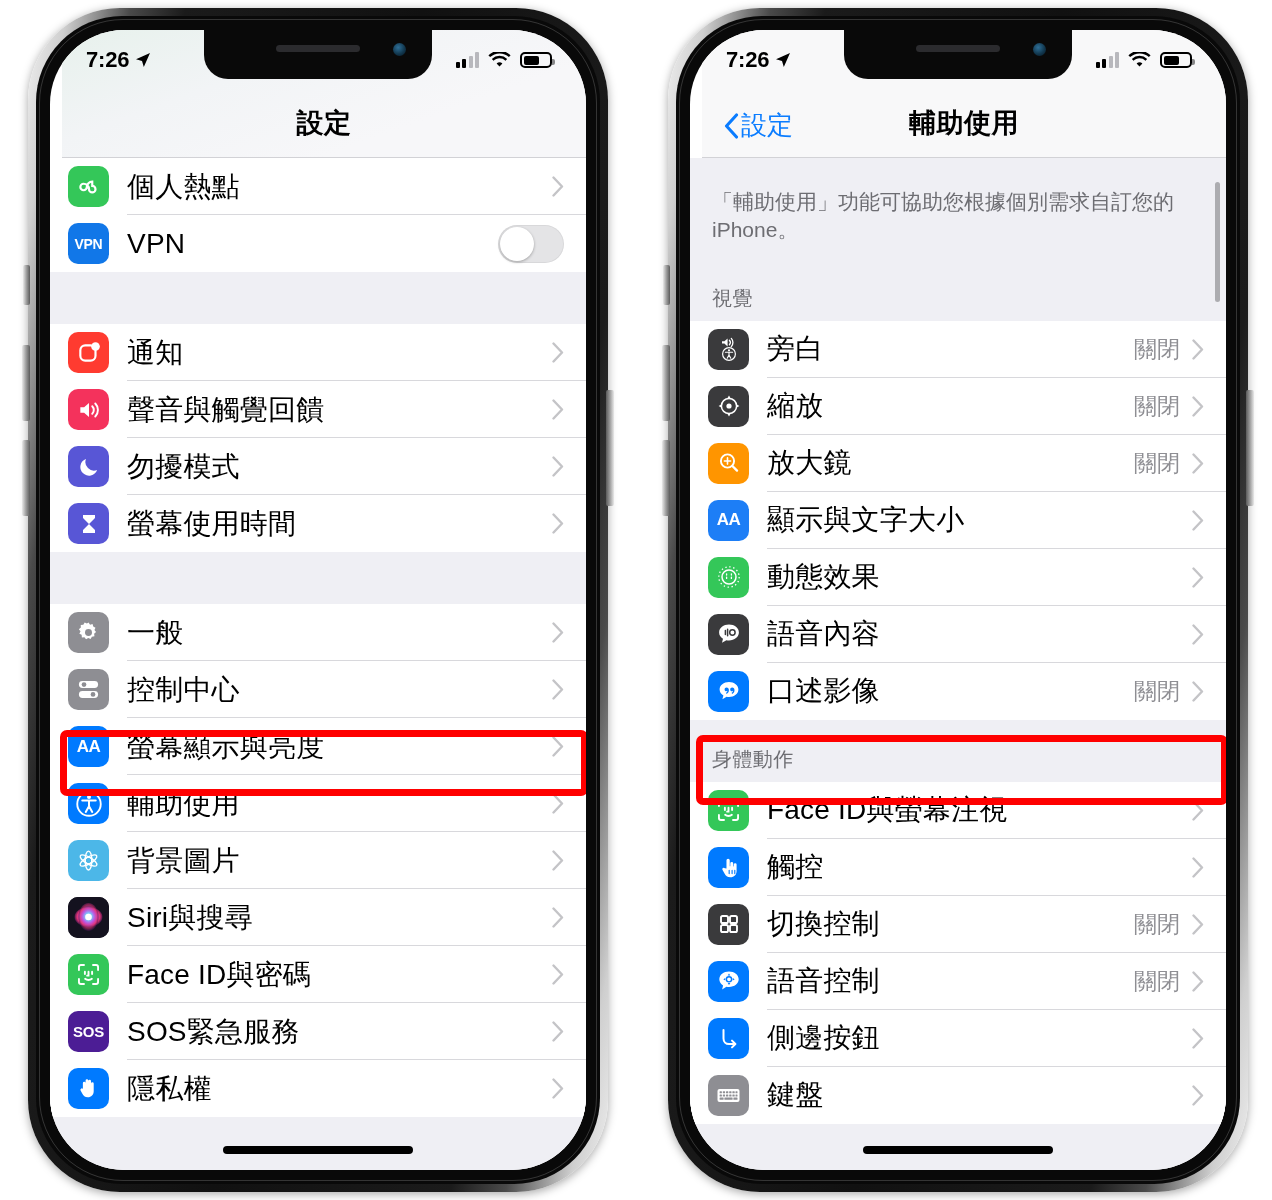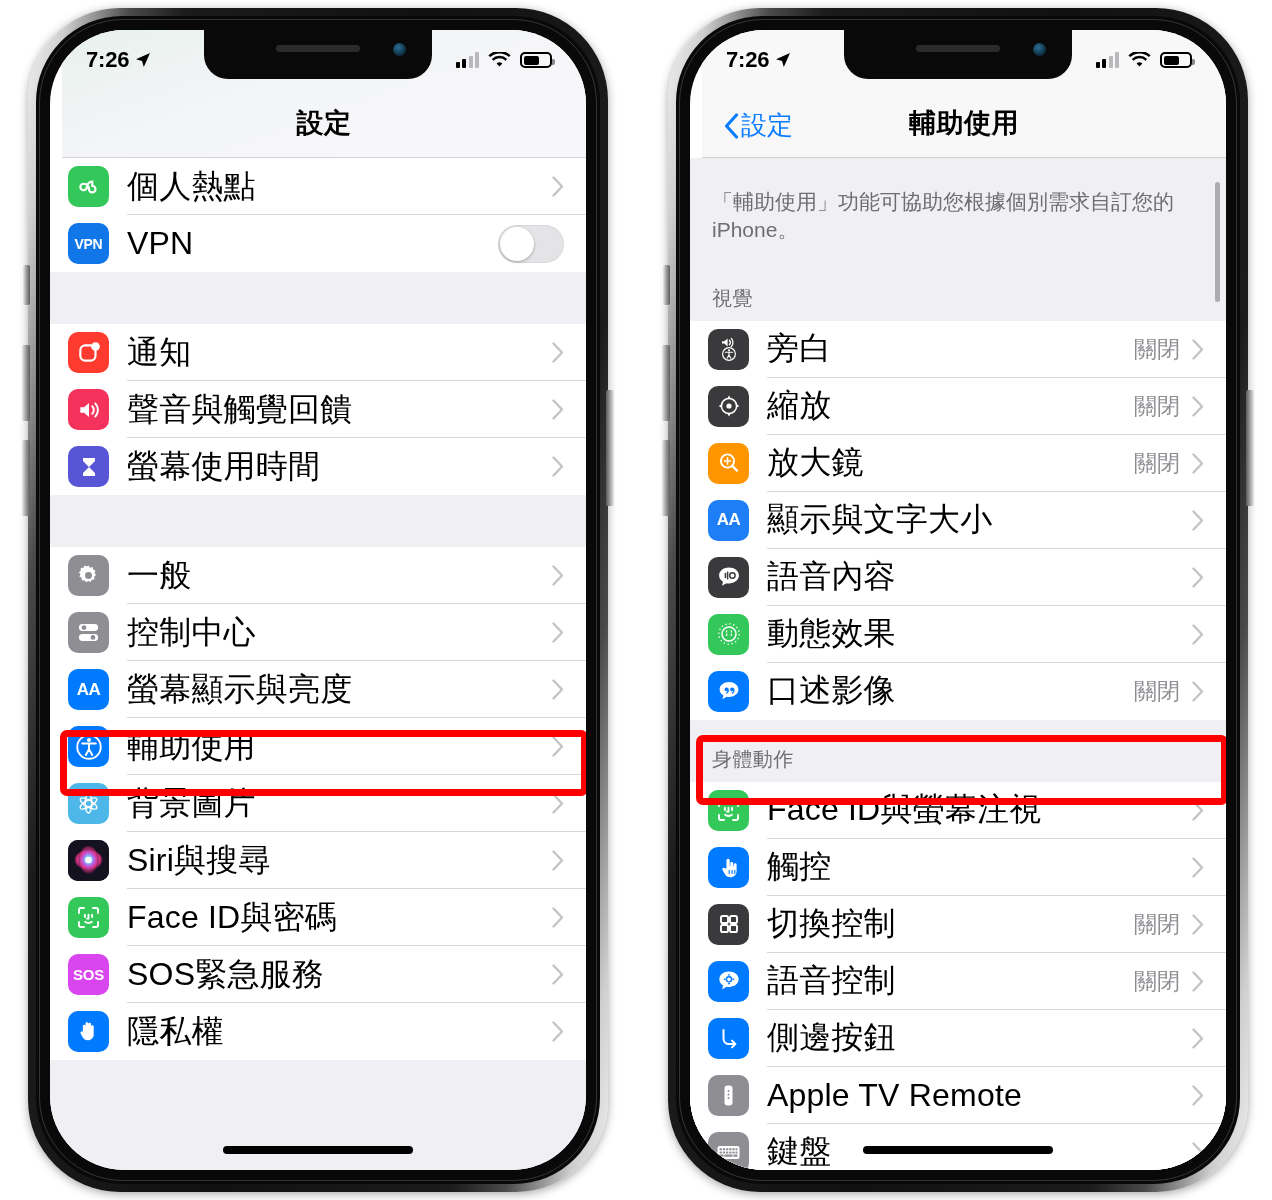--- a/index.html
+++ b/index.html
@@ -134,21 +134,21 @@
   }
   .row:last-child .sep { display: none; }
 
   .appicon {
     width: 41px; height: 41px; border-radius: 10px; flex: none;
     position: relative; display: flex; align-items: center; justify-content: center;
     overflow: hidden;
   }
   .appicon svg { display: block; }
   .label {
-    margin-left: 18px; font-size: 32px; color: #000; white-space: nowrap;
+    margin-left: 18px; font-size: 28px; color: #000; white-space: nowrap;
     letter-spacing: .2px;
   }
   .right-side {
     margin-left: auto; display: flex; align-items: center; gap: 12px;
     padding-right: 22px;
   }
   .value { font-size: 23px; color: #8e8e93; }
   .chev { width: 12px; height: 21px; flex: none; }
 
   .sec-header {
@@ -300,20 +300,34 @@
             </span>
             <span class="label">聲音與觸覺回饋</span>
             <span class="right-side">
               <svg class="chev" viewBox="0 0 12 21">
                   <path d="M1.5 1.5 10 10.5 1.5 19.5" fill="none" stroke="#c4c4c7" stroke-width="2.4" stroke-linecap="round" stroke-linejoin="round"></path>
                 </svg>
             </span>
             <span class="sep"></span>
           </div>
 
+          <div class="row">
+            <span class="appicon" style="background:#5856d6">
+              <svg width="26" height="26" viewBox="0 0 24 24">
+                <path d="M19.5 14.8A8 8 0 0 1 9.2 4.5a8 8 0 1 0 10.3 10.3z" fill="#fff"></path>
+              </svg>
+            </span>
+            <span class="label">勿擾模式</span>
+            <span class="right-side">
+              <svg class="chev" viewBox="0 0 12 21">
+                  <path d="M1.5 1.5 10 10.5 1.5 19.5" fill="none" stroke="#c4c4c7" stroke-width="2.4" stroke-linecap="round" stroke-linejoin="round"></path>
+                </svg>
+            </span>
+            <span class="sep"></span>
+          </div>
 
           <div class="row">
             <span class="appicon" style="background:#5856d6">
               <svg width="24" height="24" viewBox="0 0 24 24">
                 <path d="M6 3h12v3l-6 6 6 6v3H6v-3l6-6-6-6z" fill="#fff"></path>
               </svg>
             </span>
             <span class="label">螢幕使用時間</span>
             <span class="right-side">
               <svg class="chev" viewBox="0 0 12 21">
@@ -449,21 +463,21 @@
             <span class="label">Face ID與密碼</span>
             <span class="right-side">
               <svg class="chev" viewBox="0 0 12 21">
                   <path d="M1.5 1.5 10 10.5 1.5 19.5" fill="none" stroke="#c4c4c7" stroke-width="2.4" stroke-linecap="round" stroke-linejoin="round"></path>
                 </svg>
             </span>
             <span class="sep"></span>
           </div>
 
           <div class="row">
-            <span class="appicon" style="background:#d946ef">
+            <span class="appicon" style="background:#4c1d95">
               <span style="color:#fff;font-size:15px;font-weight:700;letter-spacing:-.2px">SOS</span>
             </span>
             <span class="label">SOS緊急服務</span>
             <span class="right-side">
               <svg class="chev" viewBox="0 0 12 21">
                   <path d="M1.5 1.5 10 10.5 1.5 19.5" fill="none" stroke="#c4c4c7" stroke-width="2.4" stroke-linecap="round" stroke-linejoin="round"></path>
                 </svg>
             </span>
             <span class="sep"></span>
           </div>
@@ -615,46 +629,46 @@
             <span class="right-side">
               <span class="value"></span>
               <svg class="chev" viewBox="0 0 12 21">
                   <path d="M1.5 1.5 10 10.5 1.5 19.5" fill="none" stroke="#c4c4c7" stroke-width="2.4" stroke-linecap="round" stroke-linejoin="round"></path>
                 </svg>
             </span>
             <span class="sep"></span>
           </div>
 
           <div class="row">
+            <span class="appicon" style="background:#34c759">
+              <svg width="28" height="28" viewBox="0 0 28 28">
+                <circle cx="14" cy="14" r="7" fill="none" stroke="#fff" stroke-width="1.5"></circle>
+                <circle cx="14" cy="14" r="10.2" fill="none" stroke="#fff" stroke-width="1.3" stroke-dasharray="1.4 2.6"></circle>
+                <path d="M11.6 10.8v6.4M16.4 10.8v6.4" stroke="#fff" stroke-width="1.3" stroke-linecap="round" stroke-dasharray="1.3 2"></path>
+              </svg>
+            </span>
+            <span class="label">動態效果</span>
+            <span class="right-side">
+              <span class="value"></span>
+              <svg class="chev" viewBox="0 0 12 21">
+                  <path d="M1.5 1.5 10 10.5 1.5 19.5" fill="none" stroke="#c4c4c7" stroke-width="2.4" stroke-linecap="round" stroke-linejoin="round"></path>
+                </svg>
+            </span>
+            <span class="sep"></span>
+          </div>
+
+          <div class="row">
             <span class="appicon" style="background:#3a3a3c">
               <svg width="28" height="28" viewBox="0 0 28 28">
                 <path d="M14 4.6c-5.5 0-9.9 3.5-9.9 7.9 0 2.6 1.5 4.9 3.9 6.3l-1 4 4.4-2.6c.8.1 1.7.2 2.6.2 5.5 0 9.9-3.5 9.9-7.9S19.5 4.6 14 4.6z" fill="#fff"></path>
                 <path d="M10.4 10.4v4.2M12.6 9.2v6.6" stroke="#3a3a3c" stroke-width="1.5" stroke-linecap="round"></path>
                 <circle cx="17.4" cy="12.5" r="2.7" fill="none" stroke="#3a3a3c" stroke-width="1.5"></circle>
               </svg>
             </span>
             <span class="label">語音內容</span>
-            <span class="right-side">
-              <span class="value"></span>
-              <svg class="chev" viewBox="0 0 12 21">
-                  <path d="M1.5 1.5 10 10.5 1.5 19.5" fill="none" stroke="#c4c4c7" stroke-width="2.4" stroke-linecap="round" stroke-linejoin="round"></path>
-                </svg>
-            </span>
-            <span class="sep"></span>
-          </div>
-
-          <div class="row">
-            <span class="appicon" style="background:#34c759">
-              <svg width="28" height="28" viewBox="0 0 28 28">
-                <circle cx="14" cy="14" r="7" fill="none" stroke="#fff" stroke-width="1.5"></circle>
-                <circle cx="14" cy="14" r="10.2" fill="none" stroke="#fff" stroke-width="1.3" stroke-dasharray="1.4 2.6"></circle>
-                <path d="M11.6 10.8v6.4M16.4 10.8v6.4" stroke="#fff" stroke-width="1.3" stroke-linecap="round" stroke-dasharray="1.3 2"></path>
-              </svg>
-            </span>
-            <span class="label">動態效果</span>
             <span class="right-side">
               <span class="value"></span>
               <svg class="chev" viewBox="0 0 12 21">
                   <path d="M1.5 1.5 10 10.5 1.5 19.5" fill="none" stroke="#c4c4c7" stroke-width="2.4" stroke-linecap="round" stroke-linejoin="round"></path>
                 </svg>
             </span>
             <span class="sep"></span>
           </div>
 
           <div class="row">
@@ -761,38 +775,20 @@
             <span class="label">側邊按鈕</span>
             <span class="right-side">
               <span class="value"></span>
               <svg class="chev" viewBox="0 0 12 21">
                   <path d="M1.5 1.5 10 10.5 1.5 19.5" fill="none" stroke="#c4c4c7" stroke-width="2.4" stroke-linecap="round" stroke-linejoin="round"></path>
                 </svg>
             </span>
             <span class="sep"></span>
           </div>
 
-          <div class="row">
-            <span class="appicon" style="background:#8e8e93">
-              <svg width="27" height="27" viewBox="0 0 27 27">
-                <rect x="9.5" y="3.5" width="8" height="20" rx="3" fill="#fff"></rect>
-                <circle cx="13.5" cy="9" r="1" fill="#8e8e93"></circle>
-                <circle cx="13.5" cy="12.5" r="1" fill="#8e8e93"></circle>
-                <circle cx="13.5" cy="16" r="1" fill="#8e8e93"></circle>
-              </svg>
-            </span>
-            <span class="label">Apple TV Remote</span>
-            <span class="right-side">
-              <span class="value"></span>
-              <svg class="chev" viewBox="0 0 12 21">
-                  <path d="M1.5 1.5 10 10.5 1.5 19.5" fill="none" stroke="#c4c4c7" stroke-width="2.4" stroke-linecap="round" stroke-linejoin="round"></path>
-                </svg>
-            </span>
-            <span class="sep"></span>
-          </div>
 
           <div class="row">
             <span class="appicon" style="background:#8e8e93">
               <svg width="29" height="29" viewBox="0 0 29 29">
                 <rect x="3.5" y="8" width="22" height="13" rx="2" fill="#fff"></rect>
                 <g fill="#8e8e93">
                   <rect x="5.6" y="10.2" width="2.3" height="2.1" rx=".5"></rect>
                   <rect x="8.8" y="10.2" width="2.3" height="2.1" rx=".5"></rect>
                   <rect x="12" y="10.2" width="2.3" height="2.1" rx=".5"></rect>
                   <rect x="15.2" y="10.2" width="2.3" height="2.1" rx=".5"></rect>

